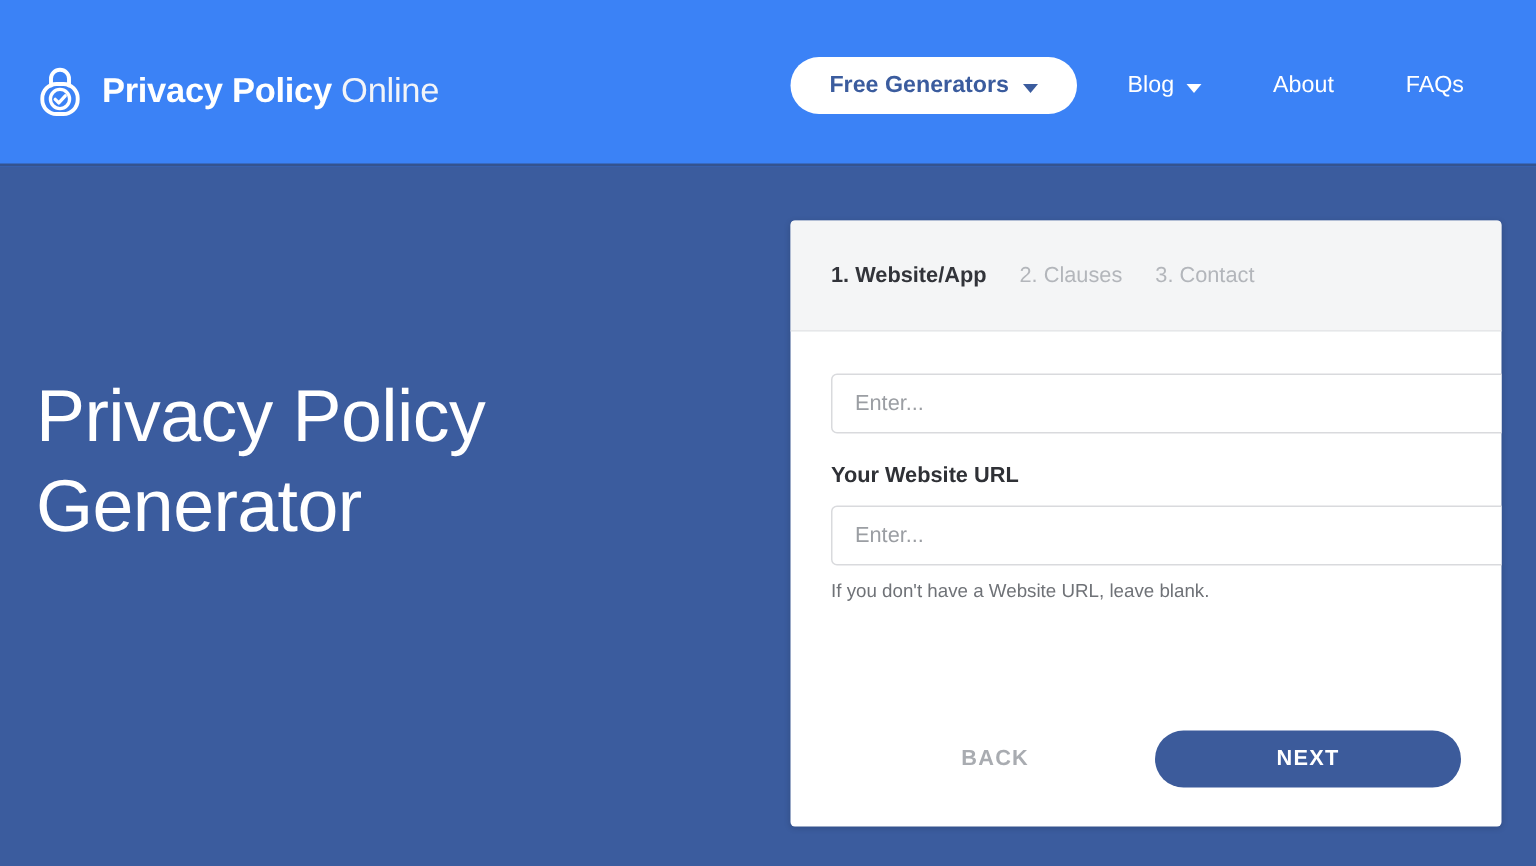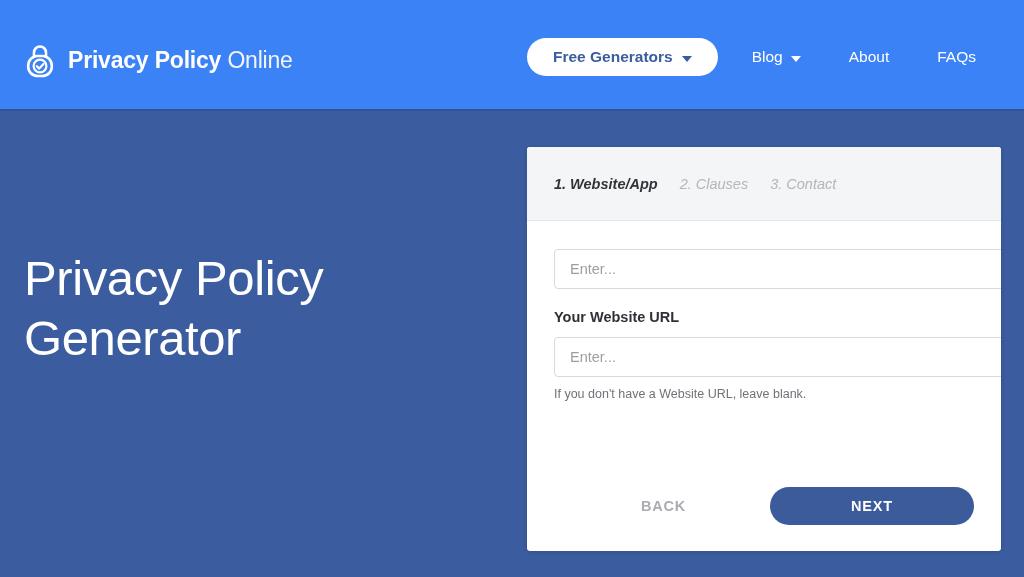--- a/index.html
+++ b/index.html
@@ -148,21 +148,20 @@
     display: flex;
     align-items: center;
     padding: 0 27px;
     gap: 22px;
   }
 
   .step {
     font-size: 14.5px;
     white-space: nowrap;
     cursor: pointer;
-    font-style: italic;
   }
   .step.active  { color: #32343a; font-weight: bold; }
   .step.muted   { color: #b3b6bb; font-weight: normal; }
 
   .card-body {
     padding: 28px 27px 0 27px;
   }
 
   .field-label {
     font-size: 14.5px;

